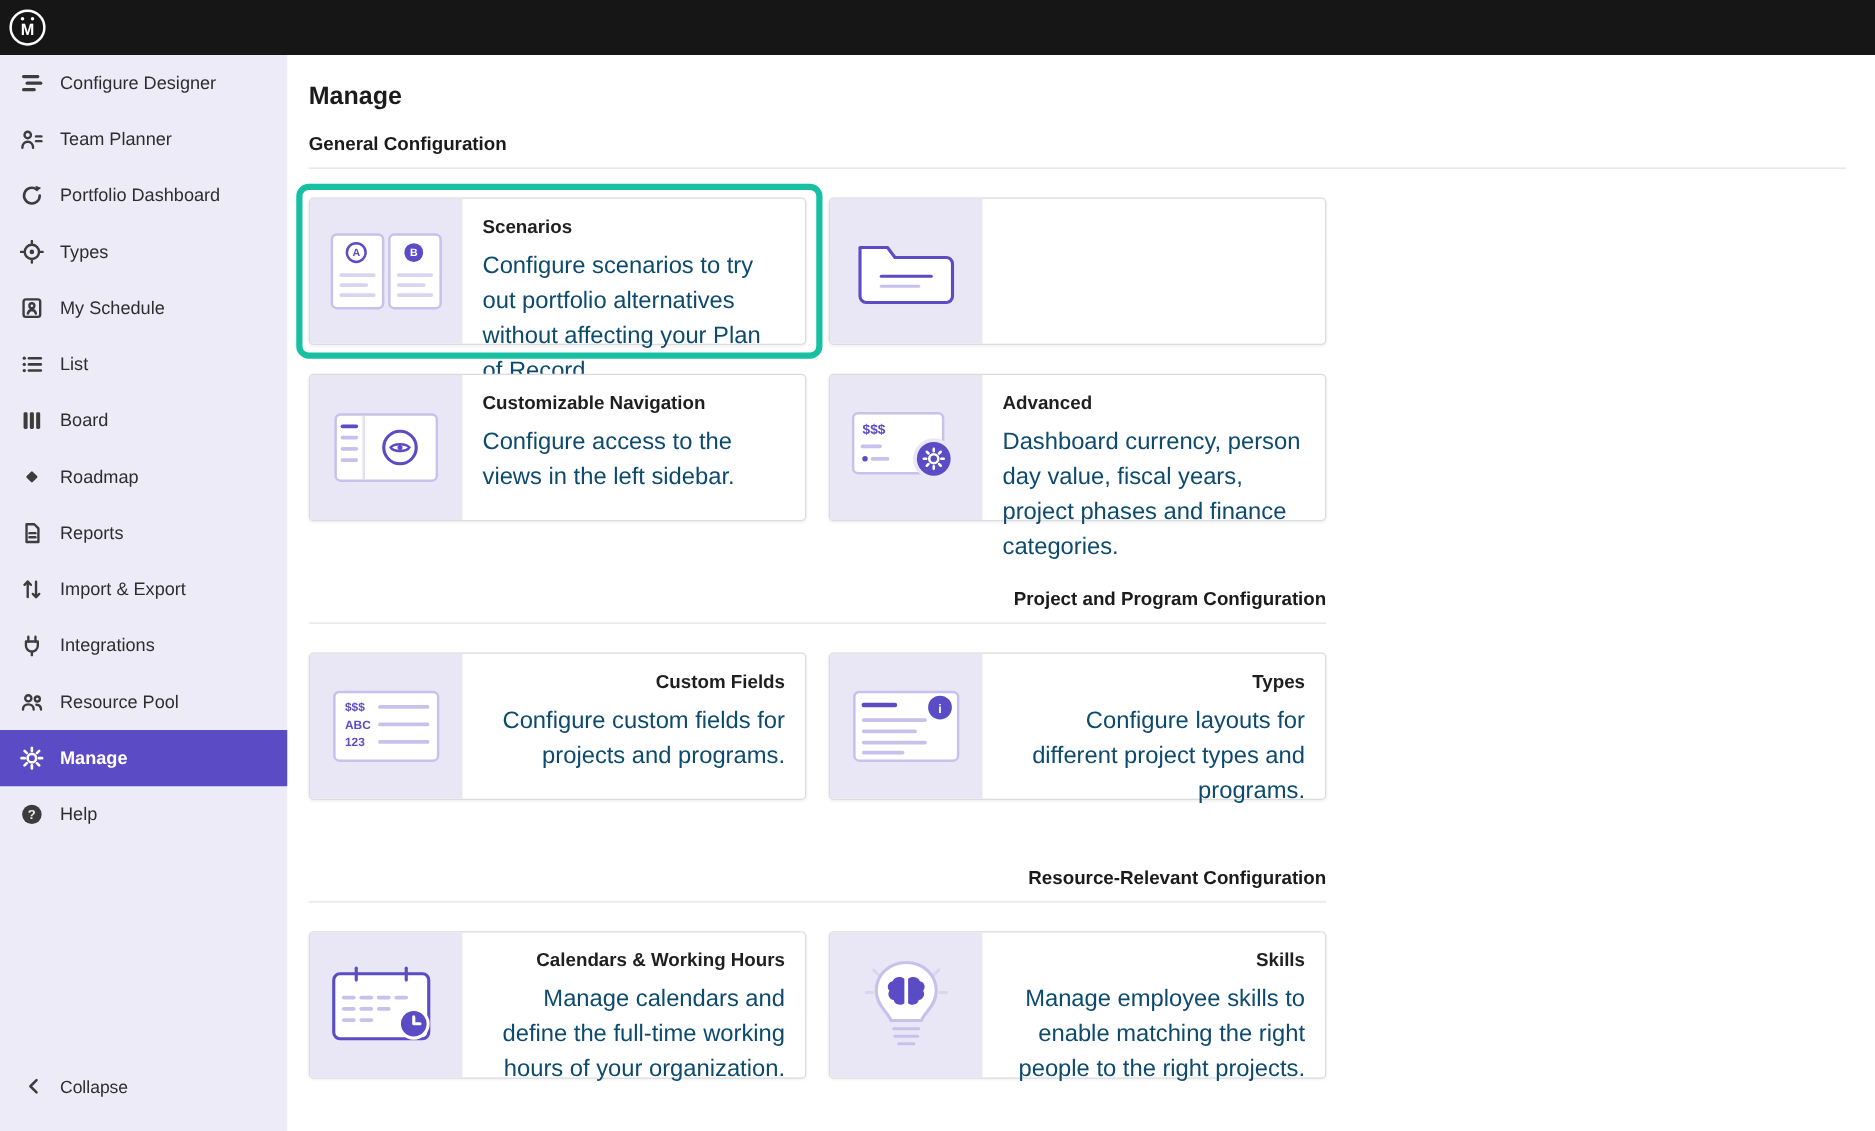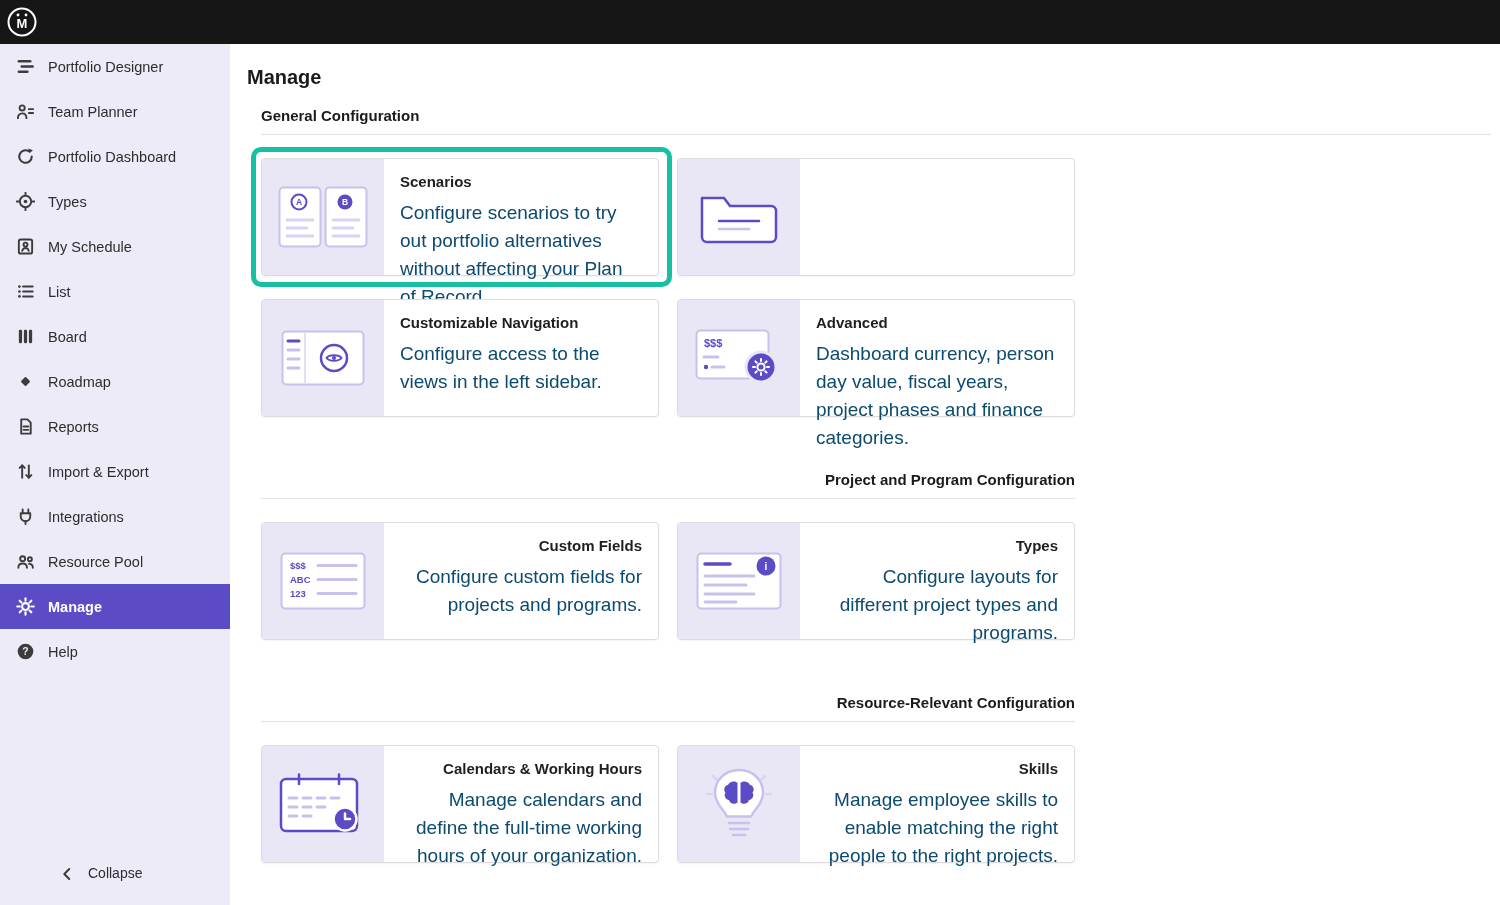--- a/index.html
+++ b/index.html
@@ -28,32 +28,32 @@
   }
   .side-item {
     display:flex; align-items:center; height:45px;
     padding-left:15px; gap:13px; cursor:pointer;
     font-size:14.5px; color:#2d2d2d;
   }
   .side-item .icn { width:20px; height:20px; display:flex; align-items:center; justify-content:center; color:#3c3c3c; flex:0 0 20px; }
   .side-item.active { background:#5b4bc4; color:#ffffff; font-weight:bold; }
   .side-item.active .icn { color:#ffffff; }
   .collapse {
-    position:absolute; bottom:0; left:0; width:230px; height:40px;
-    display:flex; gap:12px; padding-left:18px;
-    font-size:14px; color:#2d2d2d; cursor:pointer;margin-left:40px;
+    position:absolute; bottom:16px; left:0; width:230px; height:40px;
+    display:flex; align-items:center; gap:12px; padding-left:18px;
+    font-size:14px; color:#2d2d2d; cursor:pointer;
   }
   .collapse .icn { width:18px; height:18px; color:#3c3c3c; }
   
   .main {
     position:absolute; top:44px; left:230px; width:1270px; height:861px;
     background:#ffffff; padding:10px 23px 0 17px; overflow:hidden;
   }
   .page-title { font-size:20px; font-weight:bold; color:#1b1b1b; margin-top:12px; }
-  .section { margin-top:18px;margin-left:14px; }
+  .section { margin-top:18px; }
   .section + .section { margin-top:54px;text-align:right; }
   .section-title {
     font-size:15px; font-weight:bold; color:#1b1b1b;
     padding-bottom:10px; border-bottom:1px solid #e3e3e3; width:1230px;
   }
   .section.narrow .section-title { width:814px; }
   .row { display:flex; gap:18px; margin-top:23px; }
   .card {
     width:398px; height:118px; background:#fff;
     border:1px solid #dcdcdc; border-radius:4px;
@@ -93,21 +93,21 @@
   <div class="side-item">
     <span class="icn">
       <svg width="19" height="19" viewBox="0 0 20 20">
           <g stroke="currentColor" stroke-width="2.6" stroke-linecap="round" fill="none">
         <line x1="3" y1="4.5" x2="15" y2="4.5"></line>
             <line x1="6" y1="10" x2="17.5" y2="10"></line>
             <line x1="3" y1="15.5" x2="12" y2="15.5"></line>
       </g>
         </svg>
     </span>
-    <span class="lbl">Portfolio Designer</span>
+    <span class="lbl">Configure Designer</span>
   </div>
 
   <div class="side-item">
     <span class="icn">
       <svg width="19" height="19" viewBox="0 0 20 20">
           <g stroke="currentColor" stroke-width="2" fill="none" stroke-linecap="round">
         <circle cx="6.5" cy="6.3" r="2.7"></circle>
         <path d="M2 17c0-3.2 2-5 4.5-5s4.5 1.8 4.5 5"></path>
         <line x1="13.5" y1="7.5" x2="18" y2="7.5"></line>
             <line x1="13.5" y1="11.5" x2="18" y2="11.5"></line>

